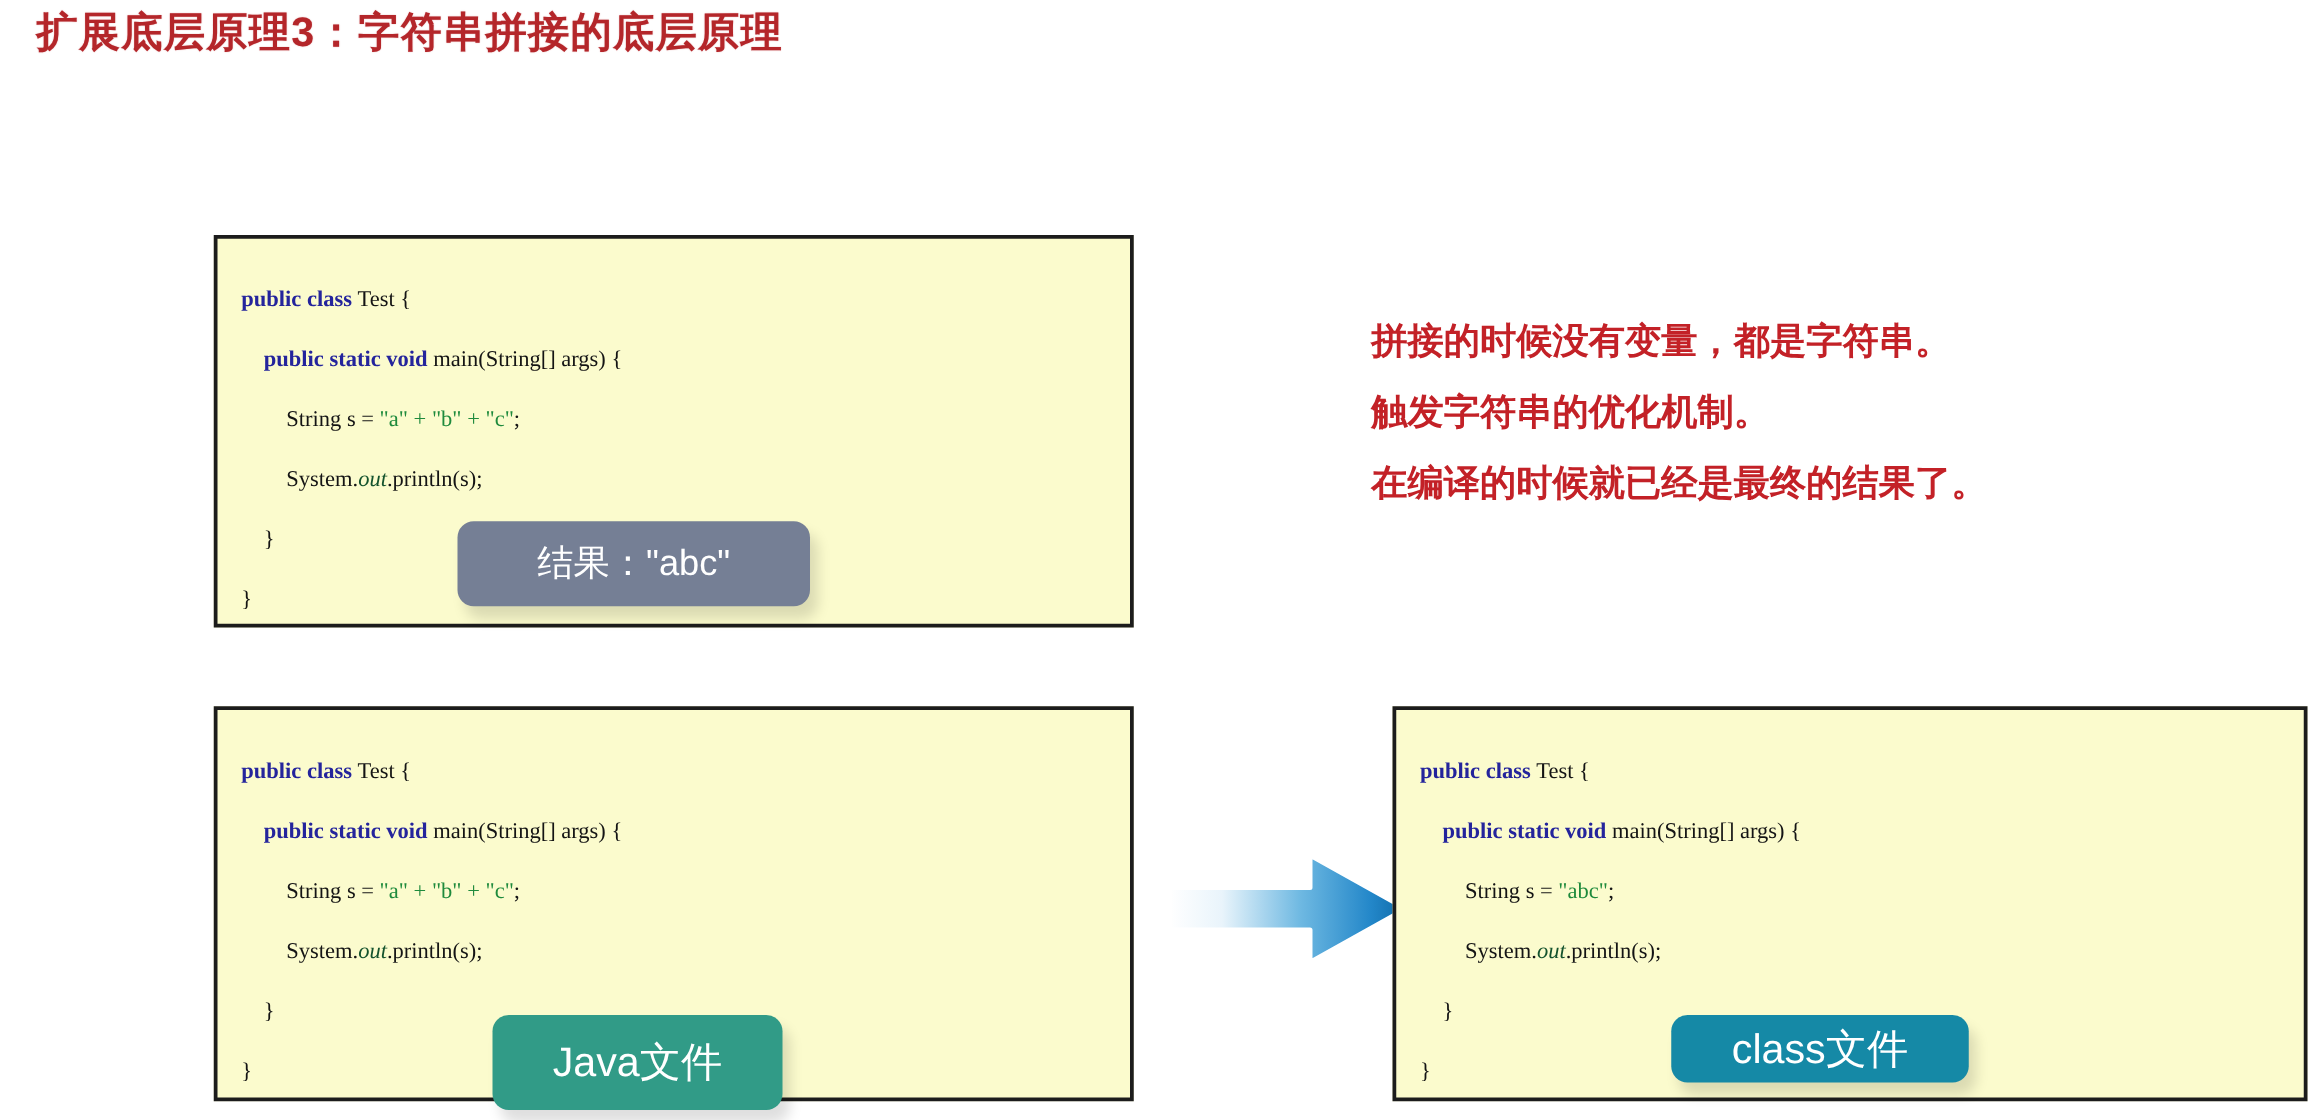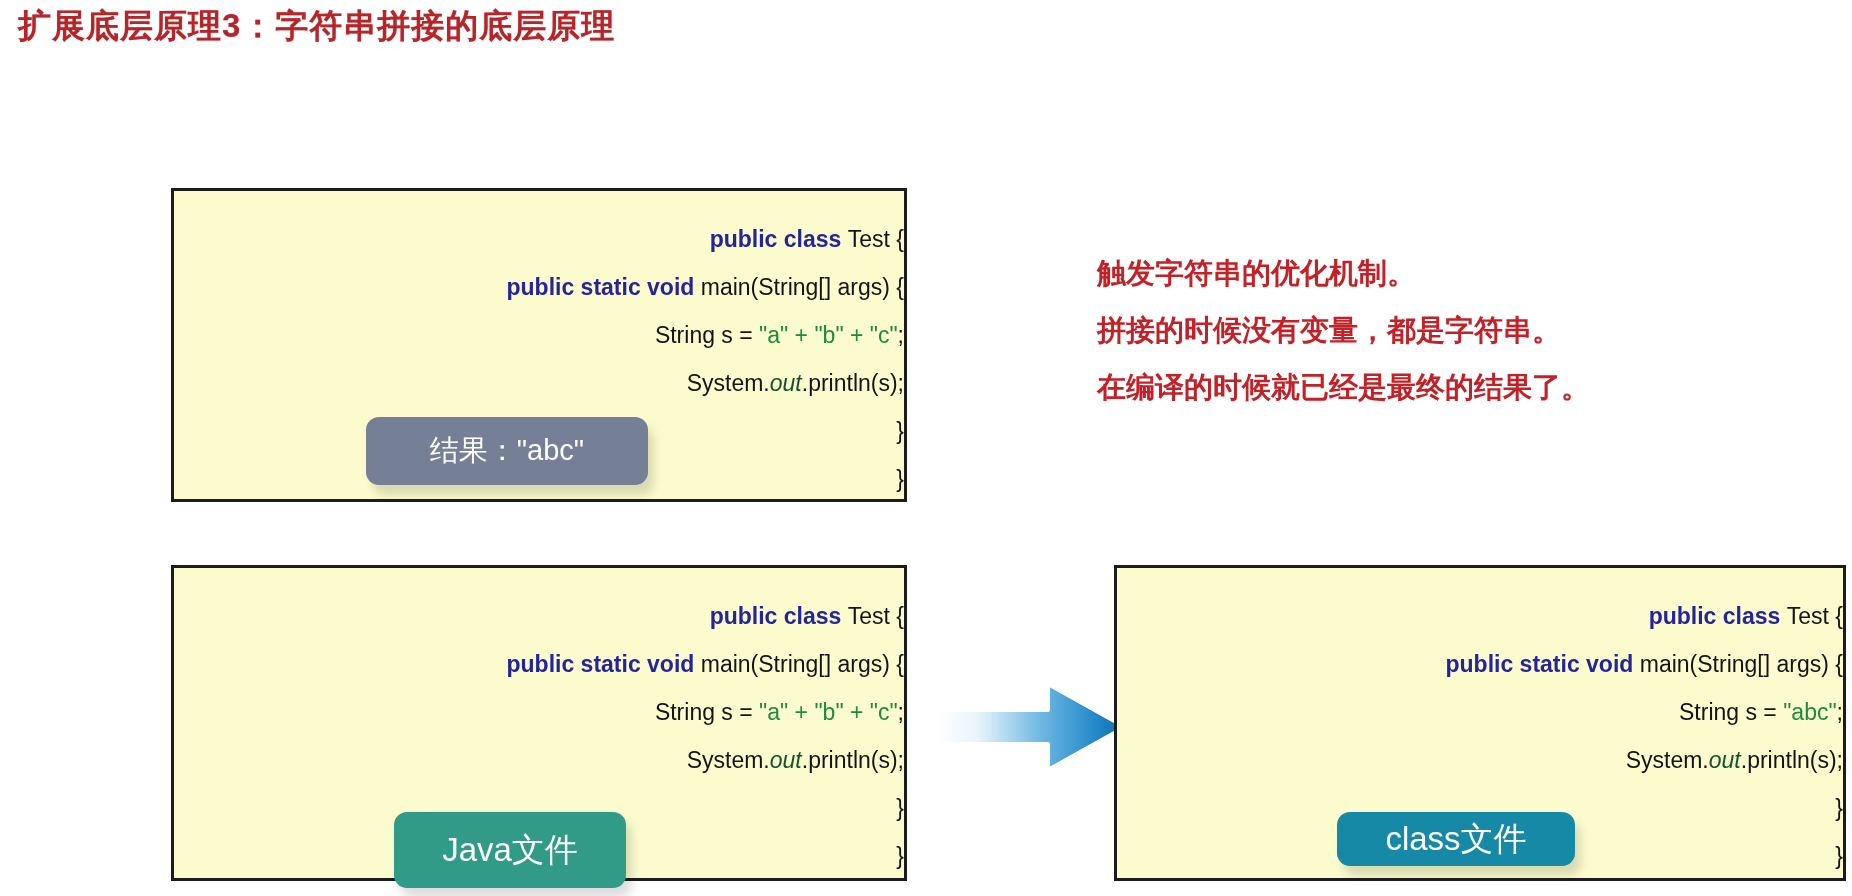--- a/index.html
+++ b/index.html
@@ -11,42 +11,41 @@
     height: 896px;
     background: #ffffff;
     font-family: "Liberation Sans", "DejaVu Sans", sans-serif;
     overflow: hidden;
     position: relative;
   }
 
   
   #slide-title {
     position: absolute;
-    left: 18px;
+    left: 29px;
     top: 4px;
     font-size: 33px;
     font-weight: bold;
     color: #b4262a;
     letter-spacing: 1px;
     white-space: nowrap;
     text-shadow: 0 0 1px rgba(180,38,42,0.45);
   }
 
   
   .code-box {
     position: absolute;
     background: #fbfbcd;
     border: 3px solid #1c1c1c;
     box-sizing: border-box;
-    font-family: Liberation Sans, sans-serif;
-    font-size: 23px;
+    font-family: Liberation Serif, serif;
+    font-size: 18px;
     line-height: 48px;
     color: #141414;
     overflow: visible;
-    text-align: right;
   }
   .code-line {
     white-space: pre;
     position: relative;
     z-index: 1;
   }
   .kw        { color: #24249c; font-weight: 700; }
   .str       { color: #1e8a3c; }
   .plus      { color: #1e8a3c; }
   .fieldital { color: #14532d; font-style: italic; }
@@ -121,22 +120,22 @@
     <div class="code-line"><span class="plain">    </span><span class="kw">public static void </span><span class="plain">main(String[] args) {</span></div>
     <div class="code-line"><span class="plain">        String s = </span><span class="str">"a"</span><span class="plus"> + </span><span class="str">"b"</span><span class="plus"> + </span><span class="str">"c"</span><span class="plain">;</span></div>
     <div class="code-line"><span class="plain">        System.</span><span class="fieldital">out</span><span class="plain">.println(s);</span></div>
     <div class="code-line"><span class="plain">    }</span></div>
     <div class="code-line"><span class="plain">}</span></div>
   </div>
 
 <div class="badge" id="badge-result">结果："abc"</div>
 
 <div id="annotation">
+  <div>拼接的时候没有变量，都是字符串。</div>
   <div>触发字符串的优化机制。</div>
-  <div>拼接的时候没有变量，都是字符串。</div>
   <div>在编译的时候就已经是最终的结果了。</div>
 </div>
 
 <div class="code-box" id="code-box-java">
     <div class="code-line"><span class="kw">public class </span><span class="plain">Test {</span></div>
     <div class="code-line"><span class="plain">    </span><span class="kw">public static void </span><span class="plain">main(String[] args) {</span></div>
     <div class="code-line"><span class="plain">        String s = </span><span class="str">"a"</span><span class="plus"> + </span><span class="str">"b"</span><span class="plus"> + </span><span class="str">"c"</span><span class="plain">;</span></div>
     <div class="code-line"><span class="plain">        System.</span><span class="fieldital">out</span><span class="plain">.println(s);</span></div>
     <div class="code-line"><span class="plain">    }</span></div>
     <div class="code-line"><span class="plain">}</span></div>

